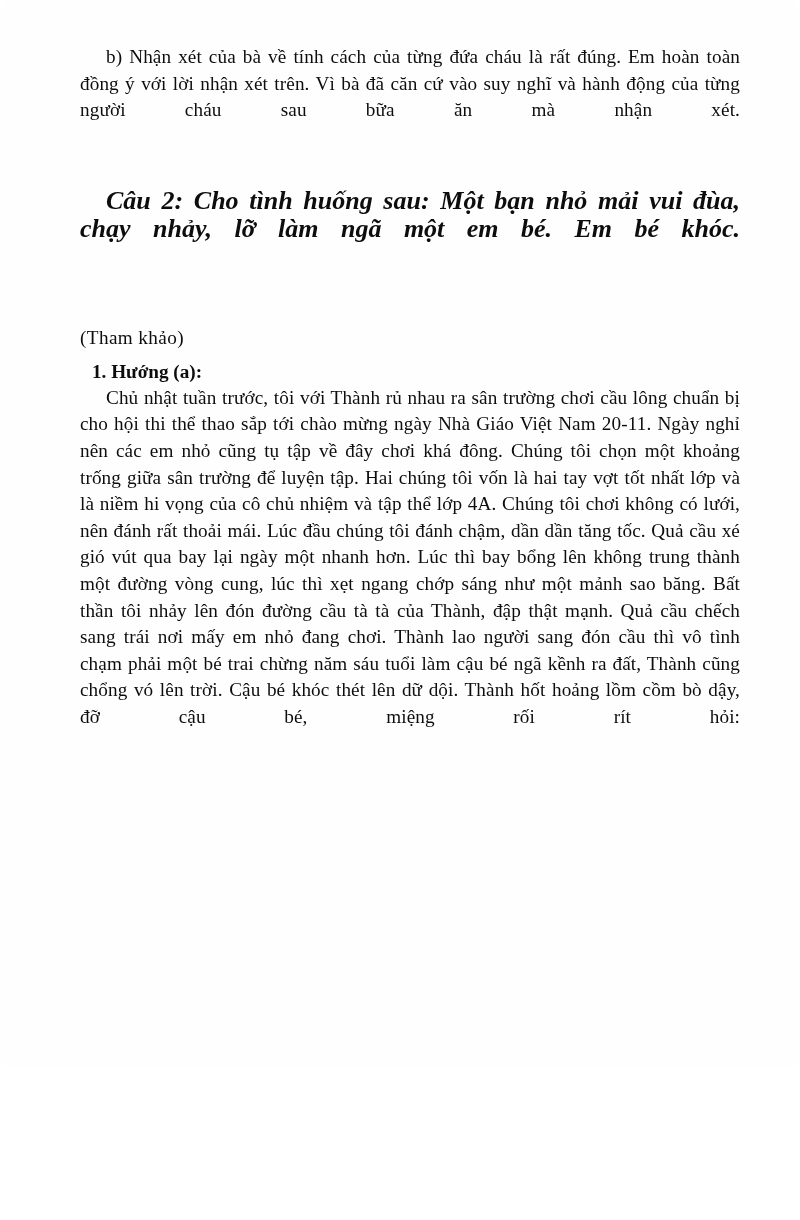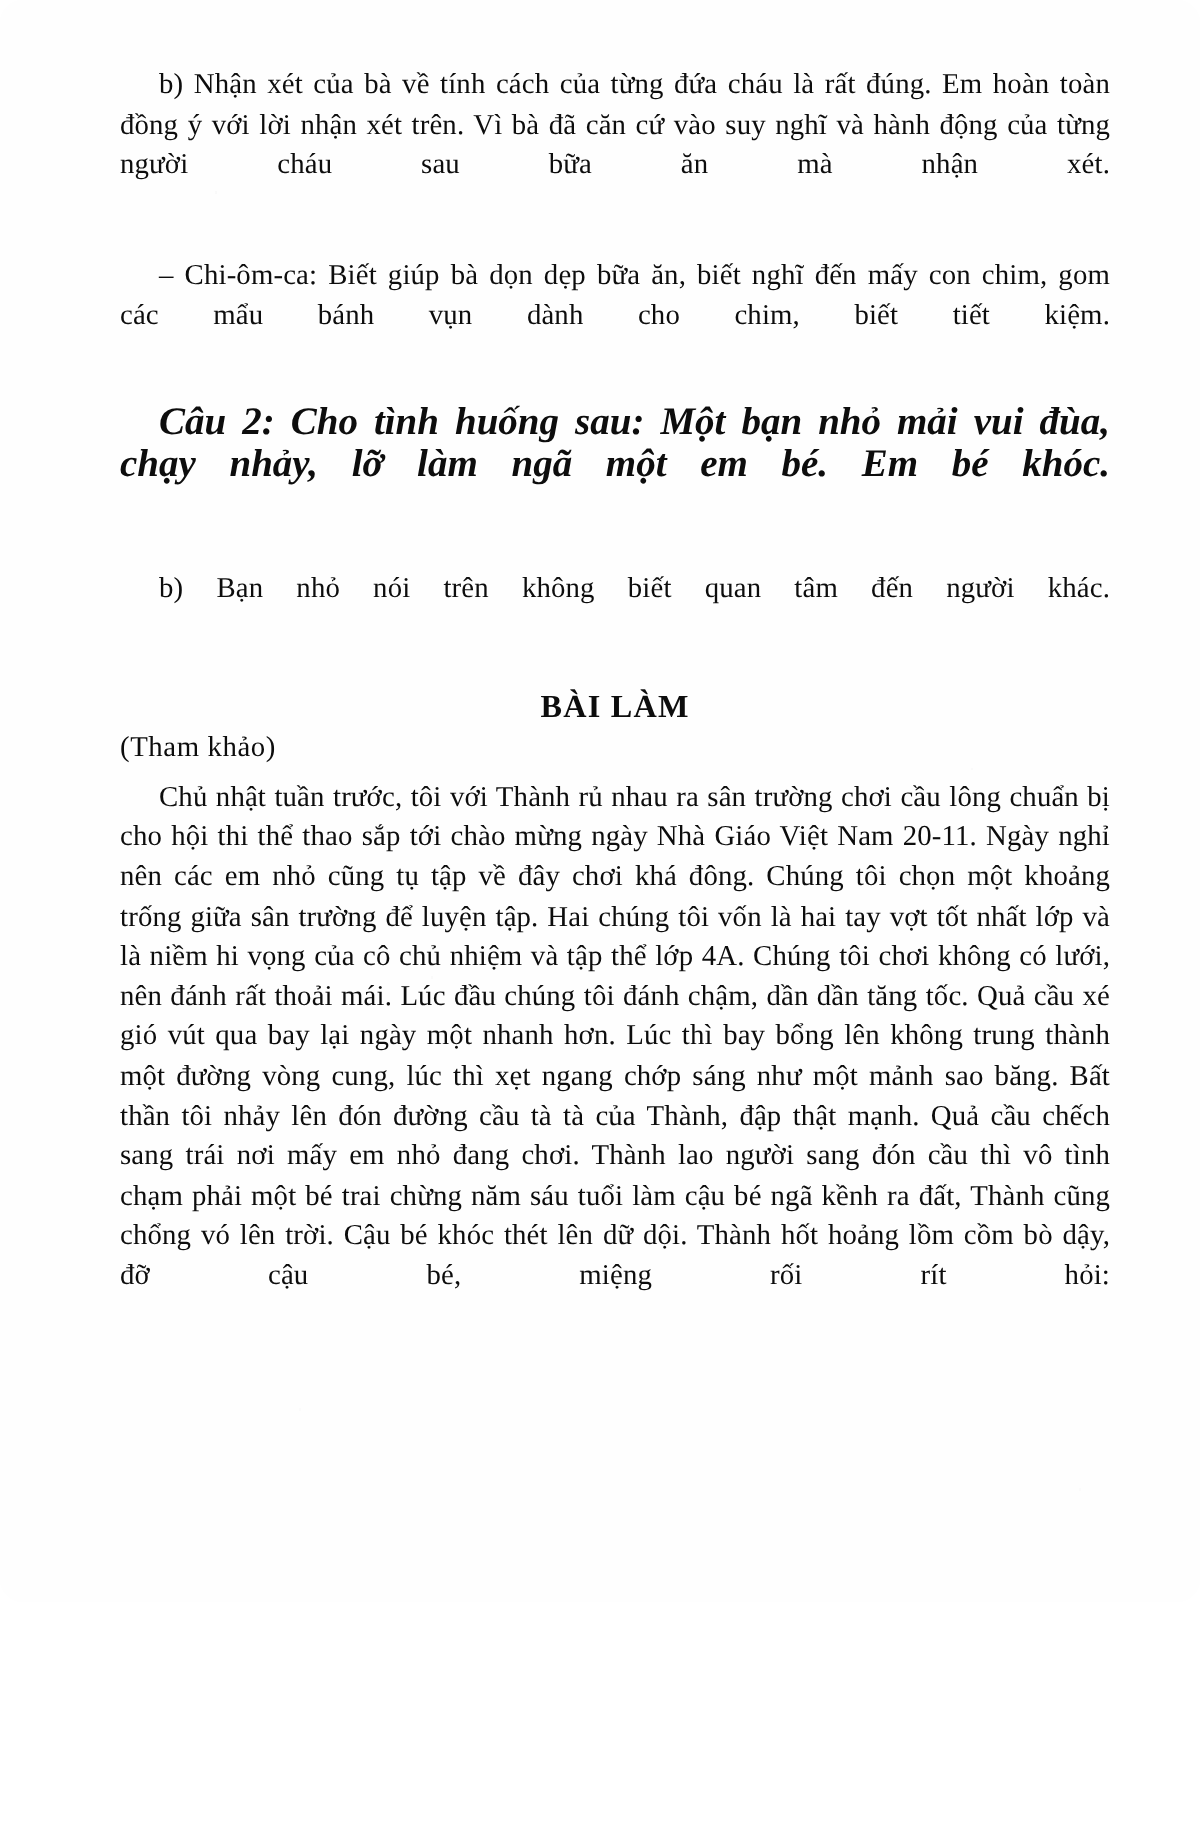--- a/index.html
+++ b/index.html
@@ -118,44 +118,42 @@
     <p class="body">b) Nhận xét của bà về tính cách của từng đứa cháu là rất đúng. Em hoàn toàn đồng ý với lời nhận xét trên. Vì bà đã căn cứ vào suy nghĩ và hành động của từng người cháu sau bữa ăn mà nhận xét.</p>
 
     <div class="gap-sm"></div>
 
 
     <div class="gap-sm"></div>
 
 
     <div class="gap-sm"></div>
 
-    <p class="body">– Chi-ôm-ca: Biết giúp bà dọn dẹp bữa ăn, biết nghĩ đến mấy con chim, gom các mẩu bánh vụn dành cho chim, biết tiết kiệm.</p>
 
     <div class="gap-md"></div>
 
     <p class="heading-q">Câu 2: Cho tình huống sau: Một bạn nhỏ mải vui đùa, chạy nhảy, lỡ làm ngã một em bé. Em bé khóc.</p>
 
     <div class="gap-md"></div>
 
 
     <div class="gap-sm"></div>
 
 
     <div class="gap-sm"></div>
 
-    <p class="body">b) Bạn nhỏ nói trên không biết quan tâm đến người khác.</p>
 
     <div class="gap-lg"></div>
 
-    <h1 class="bailam">BÀI LÀM</h1>
 
     <p class="thamkhao">(Tham khảo)</p>
 
     <div class="gap-sm"></div>
 
+    <p class="huong">1. Hướng (a):</p>
 
     <p class="body">Chủ nhật tuần trước, tôi với Thành rủ nhau ra sân trường chơi cầu lông chuẩn bị cho hội thi thể thao sắp tới chào mừng ngày Nhà Giáo Việt Nam 20-11. Ngày nghỉ nên các em nhỏ cũng tụ tập về đây chơi khá đông. Chúng tôi chọn một khoảng trống giữa sân trường để luyện tập. Hai chúng tôi vốn là hai tay vợt tốt nhất lớp và là niềm hi vọng của cô chủ nhiệm và tập thể lớp 4A. Chúng tôi chơi không có lưới, nên đánh rất thoải mái. Lúc đầu chúng tôi đánh chậm, dần dần tăng tốc. Quả cầu xé gió vút qua bay lại ngày một nhanh hơn. Lúc thì bay bổng lên không trung thành một đường vòng cung, lúc thì xẹt ngang chớp sáng như một mảnh sao băng. Bất thần tôi nhảy lên đón đường cầu tà tà của Thành, đập thật mạnh. Quả cầu chếch sang trái nơi mấy em nhỏ đang chơi. Thành lao người sang đón cầu thì vô tình chạm phải một bé trai chừng năm sáu tuổi làm cậu bé ngã kềnh ra đất, Thành cũng chổng vó lên trời. Cậu bé khóc thét lên dữ dội. Thành hốt hoảng lồm cồm bò dậy, đỡ cậu bé, miệng rối rít hỏi:</p>
 
   </div>
 
   <div class="page-number">14</div>
 
 </div>
 
 </body></html>

